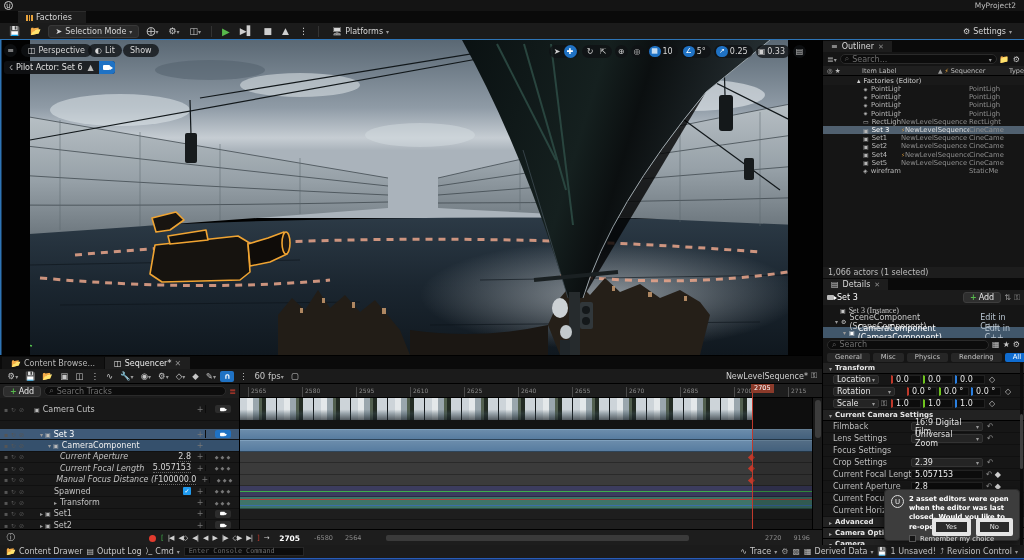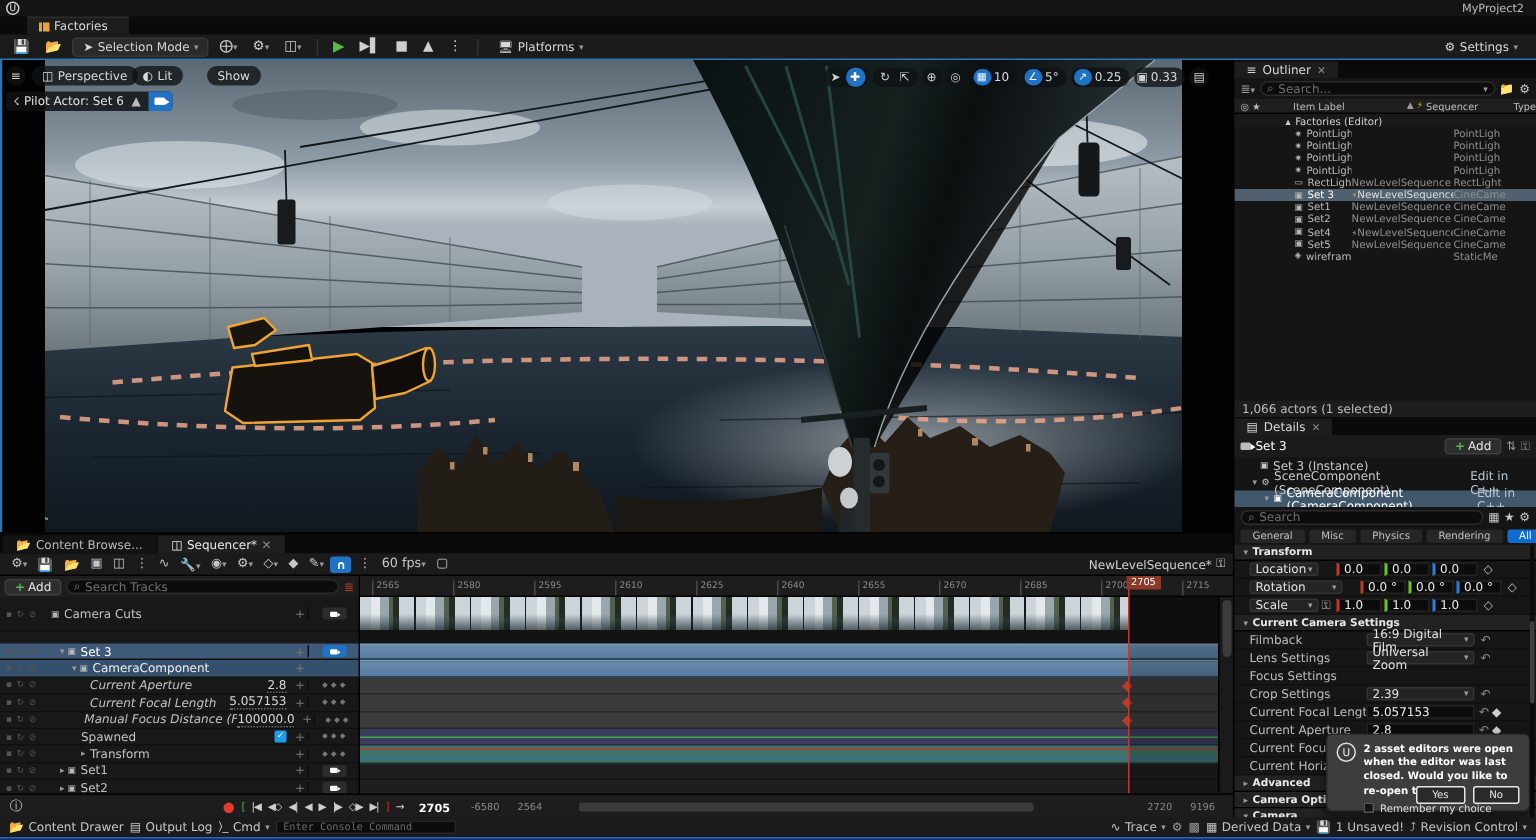--- a/index.html
+++ b/index.html
@@ -147,21 +147,21 @@
   .blue-strip { position:absolute; left:0; top:557.5px; width:1024px; height:2.5px; background:linear-gradient(180deg,#2f6fd8,#10224d); }
 
   
   .toast { position:absolute; left:884px; top:489px; width:136px; height:52px; background:#3d3d3d; border:1px solid #2a2a2a; border-radius:4px; box-shadow:0 3px 8px rgba(0,0,0,.6); padding:5px 6px 4px 6px; z-index:9; }
   .toast-row { display:flex; gap:5px; }
   .toast-logo { width:13px; height:13px; min-width:13px; border:1px solid #ddd; border-radius:50%; color:#eee; font-size:7px; display:flex; align-items:center; justify-content:center; }
   .toast-msg { color:#fff; font-weight:bold; font-size:6.8px; line-height:1.35; }
   .toast-check { display:flex; align-items:center; gap:4px; margin:3px 0 0 18px; color:#e0e0e0; font-size:6.8px; }
   .chk-empty { width:7px; height:7px; background:#141414; border:1px solid #555; }
   .toast-btns { position:absolute; right:6px; bottom:4px; display:flex; gap:5px; }
-  .toast-btn { background:#2a2a2a; border:1px solid #e5e5e5; border-radius:2px; padding:1px 10px; color:#e6e6e6; font-size:6.8px; }
+  .toast-btn { background:#2a2a2a; border:4px solid #e5e5e5; border-radius:2px; padding:1px 10px; color:#e6e6e6; font-size:6.8px; }
 </style>
 </head>
 <body>
 
 <div class="app">
 
   <div class="menubar">
     <div class="uelogo">U</div>
     <div class="spacer"></div>
     <div class="project-name">MyProject2</div>
@@ -352,21 +352,21 @@
 
     <div class="vp-round" style="left:4px; top:4px;">≡</div>
     <div class="vp-pill" style="left:21px; top:4px;">
       <span>◫</span>
       <span>Perspective</span>
     </div>
     <div class="vp-pill" style="left:88px; top:4px;">
       <span>◐</span>
       <span>Lit</span>
     </div>
-    <div class="vp-pill" style="left:123px; top:4px;margin-left:15px;">
+    <div class="vp-pill" style="left:123px; top:4px;">
       <span>Show</span>
     </div>
     <div class="pilot-pill">
       <span style="font-size:7px;">☇</span>
       <span style="margin-left:3px;">Pilot Actor: Set 6</span>
       <span style="margin-left:5px; color:#bbb;">▲</span>
       <span class="pilot-cam">
           <span class="cam-glyph"></span>
         </span>
     </div>
@@ -537,21 +537,21 @@
       <span class="cam-glyph" style="background:#bbb;"></span>
       <span style="color:#fff;">Set 3</span>
       <div style="margin-left:auto;" class="add-btn">
         <span class="plus-green">+</span>
           <span>Add</span>
       </div>
       <span style="color:#9a9a9a;">⇅</span>
       <span style="color:#9a9a9a;">⚿</span>
     </div>
     <div class="dt-tree" id="dt-tree">
-        <div class="tree-row" style="padding-left: 17px;">
+        <div class="tree-row" style="padding-left: 17px; font-family: Liberation Serif, serif;">
           <span style="font-size: 6px;">▣</span>
           <span>Set 3 (Instance)</span>
         </div>
         <div class="tree-row" style="padding-left: 12px;">
           <span style="color: rgb(154, 154, 154); font-size: 6px;">▾</span>
           <span style="font-size: 6px;">⚙</span>
           <span>SceneComponent (SceneComponent)</span>
           <span class="edit-link" style="margin-left: auto; color: rgb(185, 198, 210);">Edit in C++</span>
         </div>
         <div class="tree-row selected" style="padding-left: 20px;">

